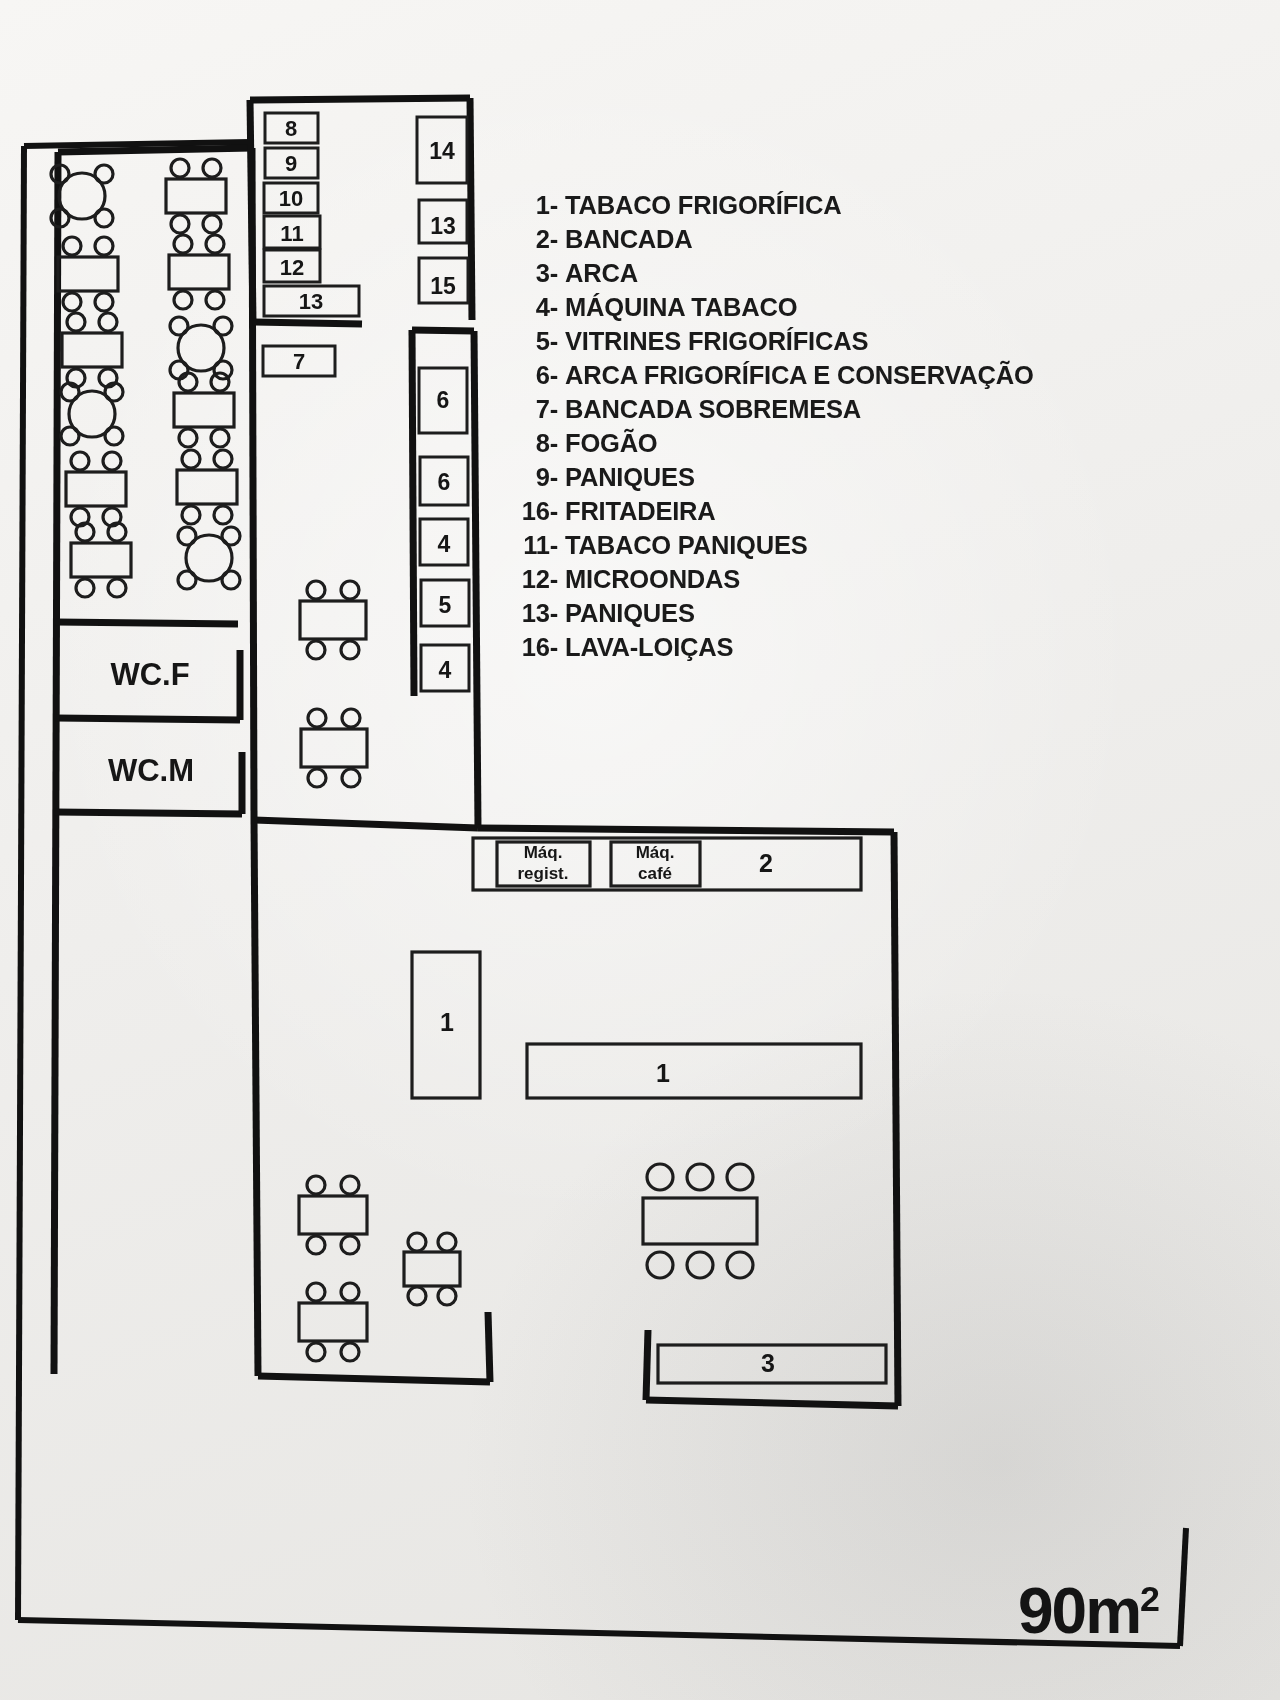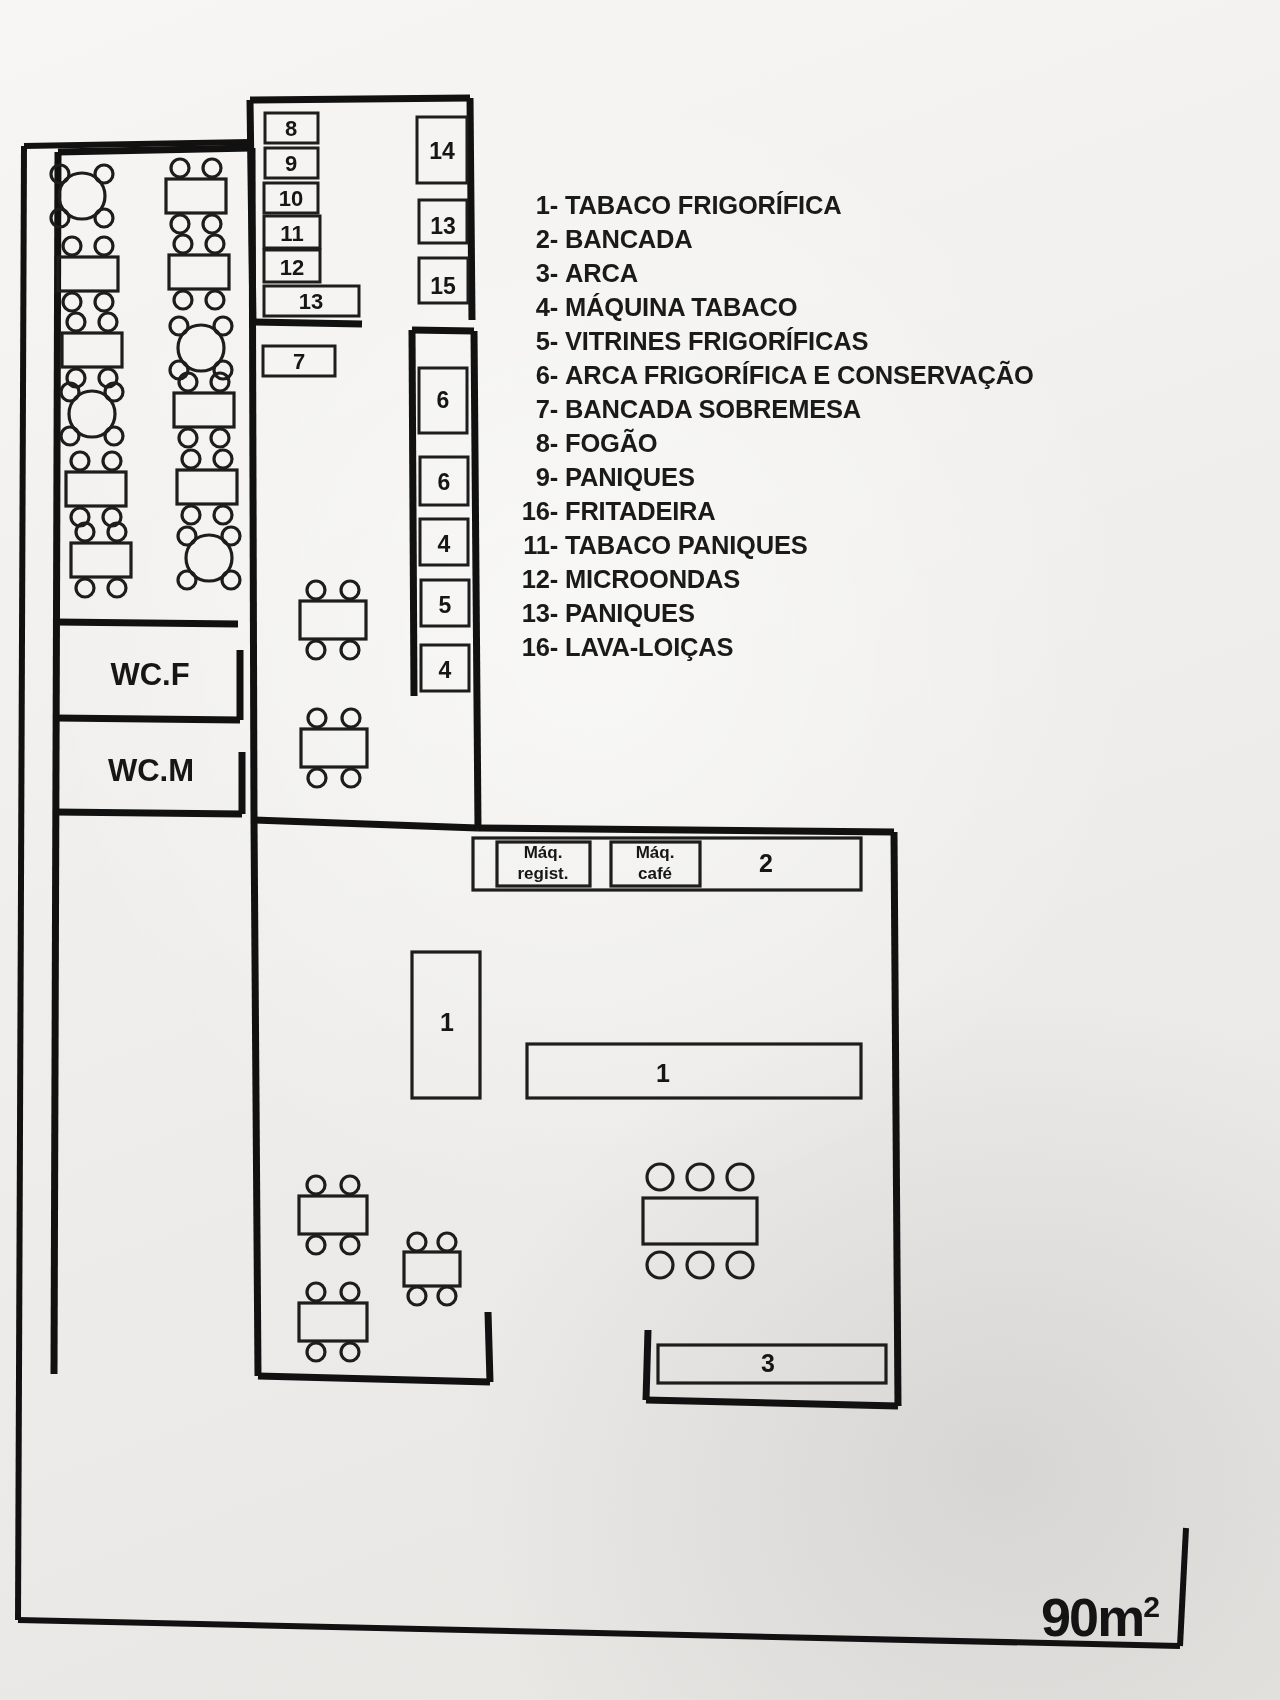--- a/index.html
+++ b/index.html
@@ -42,21 +42,21 @@
   }
   .legend-num {
     width: 46px;
     text-align: right;
     margin-right: 7px;
     flex: none;
   }
   .area-label {
     position: absolute;
     right: 122px; bottom: 52px;
-    font-size: 54px;
+    font-size: 64px;
     font-weight: bold;
     color: #141414;
     letter-spacing: -2px;
   }
   .area-label sup { font-size: 0.56em; vertical-align: super; }
 </style>
 </head>
 <body>
 
 <div id="page">

